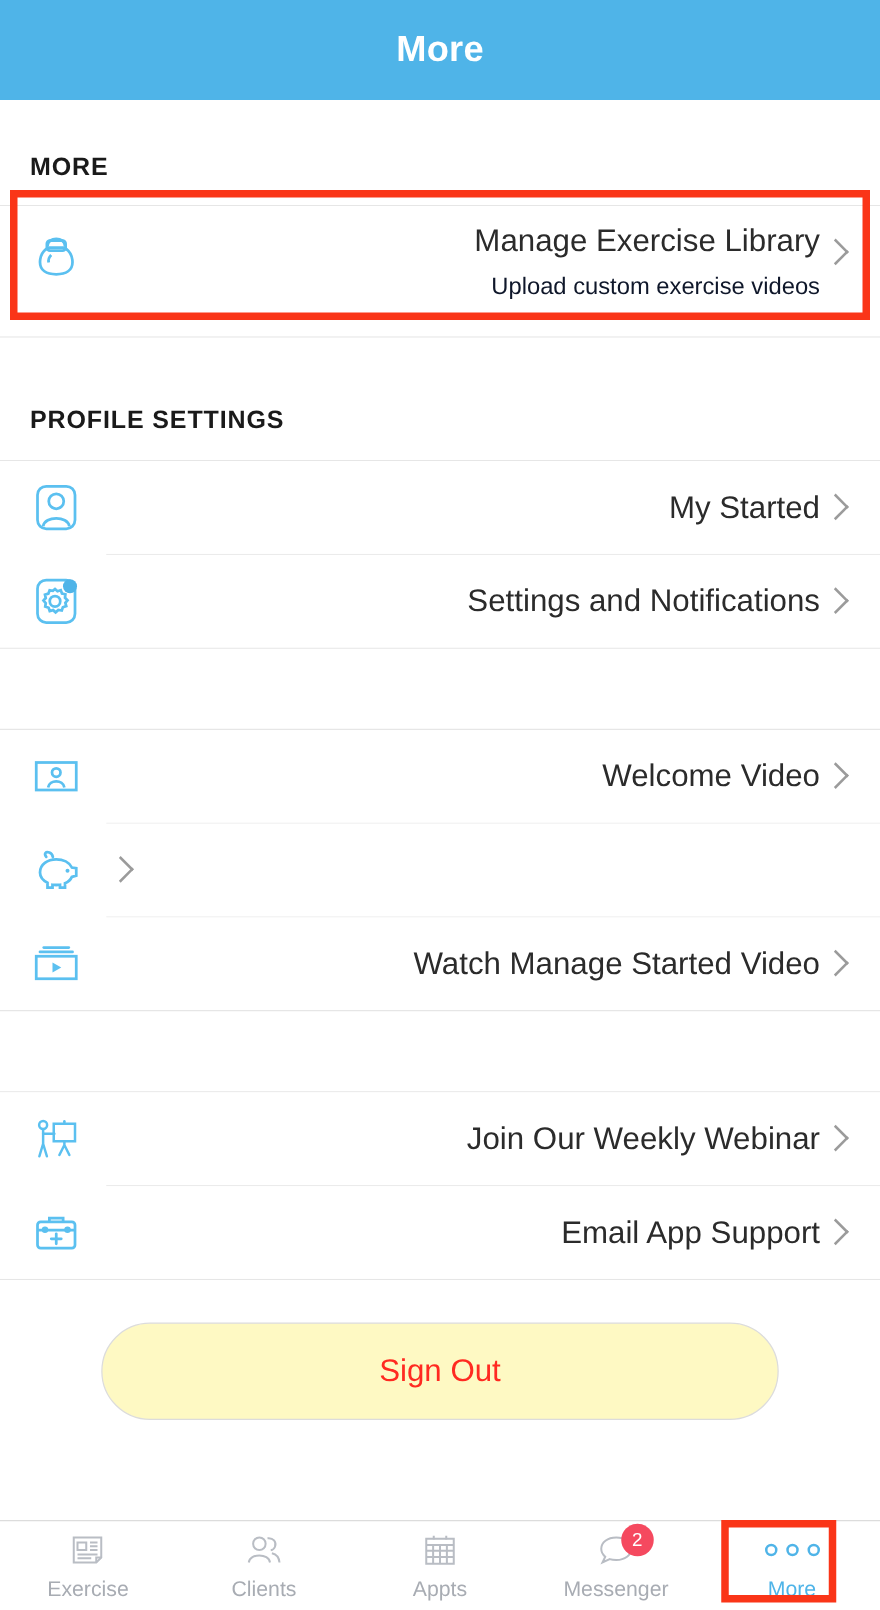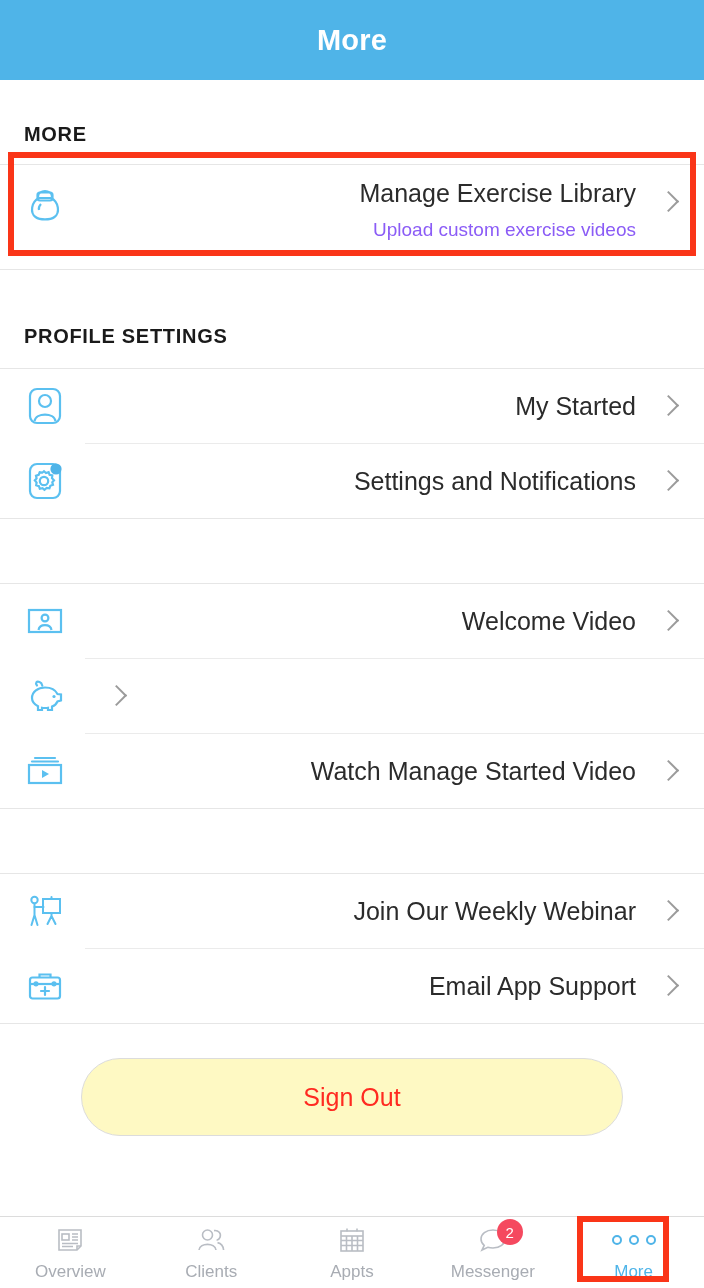--- a/index.html
+++ b/index.html
@@ -25,30 +25,30 @@
 
   .section-header {
     font-size:20px; font-weight:700; color:#1a1a1a;
     letter-spacing:.7px; padding:0 24px;
     display:flex; align-items:flex-end;
   }
   .section-list { background:#fff; }
 
   .row {
     position:relative; display:flex; align-items:center;
-    height:74px; padding-left:22px; padding-right:22px; background:#fff;gap:20px;
+    height:74px; padding-left:22px; padding-right:22px; background:#fff;
   }
   .row.tall { height:104px; align-items:flex-start; padding-top:14px; }
   .row-icon {
     width:62px; min-width:62px; height:48px;
     display:flex; align-items:center; justify-content:flex-start;
   }
   .row-body { flex:1; display:flex; flex-direction:column; justify-content:center; }
   .row-label { font-size:25px; color:#2b2b2b; font-weight:400; line-height:1.15; }
-  .row-sub { font-size:19px; color:#8b5cf6; margin-top:11px; }
+  .row-sub { font-size:19px; color:#0f172a; margin-top:11px; }
   .chevron {
     width:26px; min-width:26px; height:26px; position:relative;
   }
   .chevron::before {
     content:""; position:absolute; left:5px; top:5px;
     width:13px; height:13px;
     border-top:2.5px solid #9b9b9b; border-right:2.5px solid #9b9b9b;
     transform:rotate(45deg);
   }
   .row.tall .chevron { margin-top:10px; }
@@ -265,21 +265,21 @@
 
     <div class="tab">
       <div class="tab-icon">
         <svg width="30" height="30" viewBox="0 0 30 30" fill="none" stroke="#b9bdc4" stroke-width="1.6">
           <path d="M4 5 L4 25 L22 25 L26 21 L26 5 Z"></path>
           <path d="M26 21 L22 21 L22 25"></path>
           <rect x="7" y="9" width="7" height="6"></rect>
           <path d="M17 9 H23 M17 12 H23 M17 15 H23 M7 18.5 H23 M7 21.5 H18"></path>
         </svg>
       </div>
-      <div class="tab-label">Overview</div>
+      <div class="tab-label">Exercise</div>
     </div>
 
     <div class="tab">
       <div class="tab-icon">
         <svg width="32" height="30" viewBox="0 0 32 30" fill="none" stroke="#b9bdc4" stroke-width="1.6">
           <circle cx="12.5" cy="10" r="5"></circle>
           <path d="M4 25 C5 17.5, 20 17.5, 21 25"></path>
           <path d="M19 5.6 C23.5 5, 26.5 8.6, 25 12.4 C24.4 14, 23 15 21.6 15.2"></path>
           <path d="M22.5 17.6 C26 18.4, 28.3 21.3, 28.6 25"></path>
         </svg>

